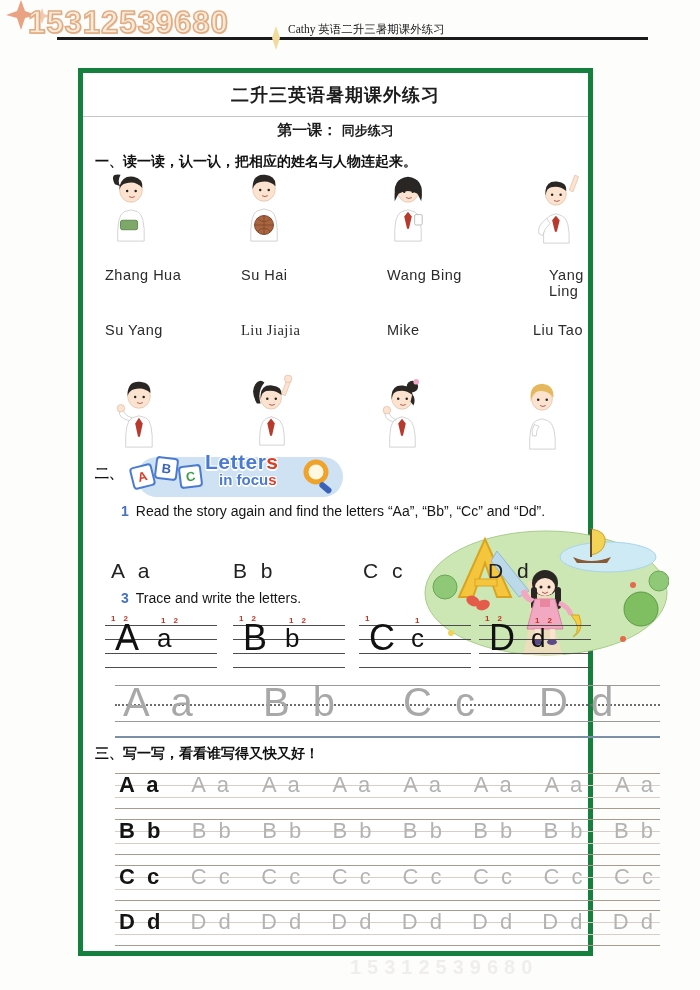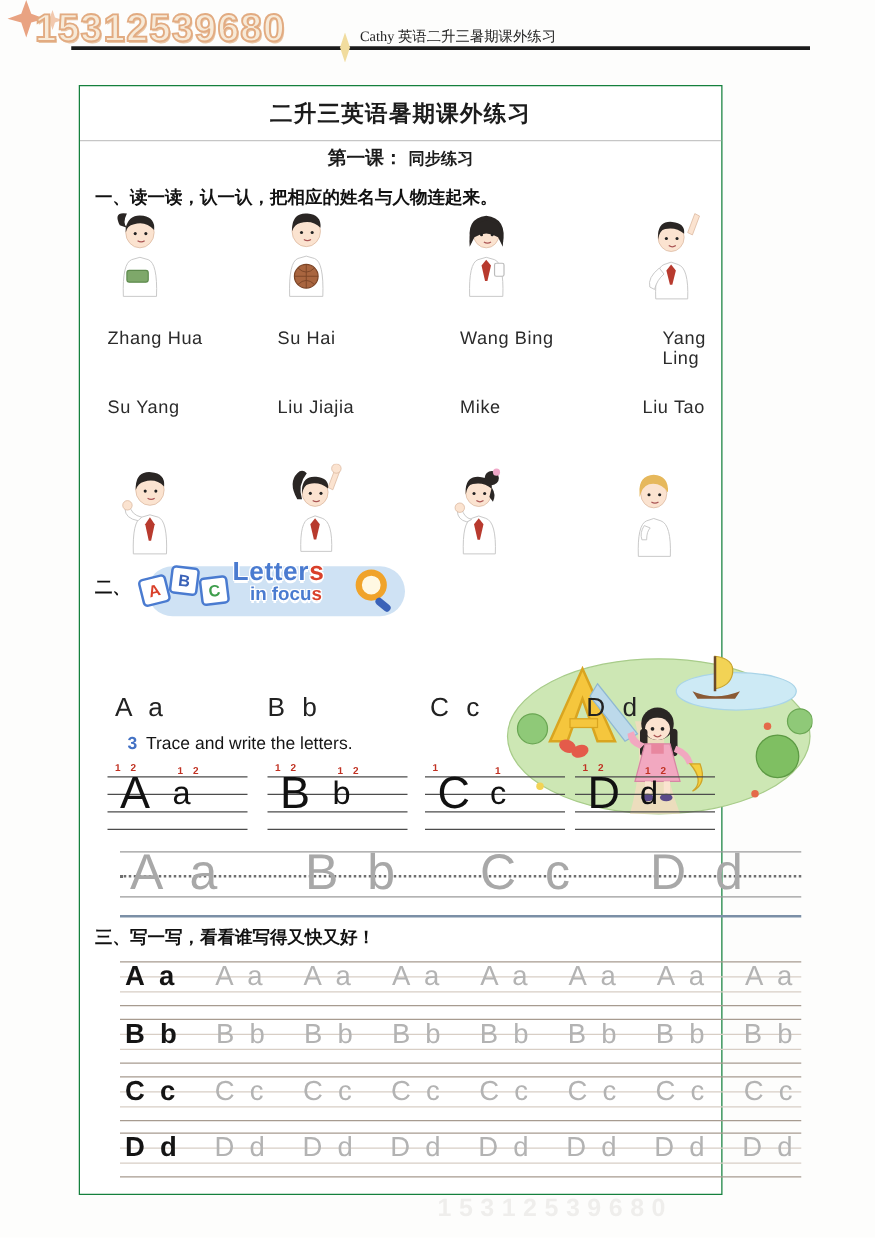--- a/index.html
+++ b/index.html
@@ -14,22 +14,22 @@
   .phone {
     left:28px; top:5px; font-size:31px; font-weight:bold; letter-spacing:1px;
     color:#f7ead8; -webkit-text-stroke:1.5px #e2ab81; text-stroke:1.5px #e2ab81;
     text-shadow:1px 1px 0 #e9c5a5; z-index:3;
   }
   .header-rule { left:57px; top:37px; width:591px; height:3px; background:#1b1b1b; z-index:2; }
   .brand { left:288px; top:22px; font-family:"Liberation Serif","DejaVu Serif",serif;
            font-size:11.5px; color:#222; z-index:3; }
 
   
-  .sheet { left:63px; top:68px; width:515px; height:888px; background:#ffffff;
-           border:1px solid #15803d; z-index:1; }
+  .sheet { left:78px; top:68px; width:515px; height:888px; background:#ffffff;
+           border:5px solid #15803d; z-index:1; }
   .sheet .abs { position:absolute; }
 
   .title-row { left:0; top:0; width:100%; height:44px; border-bottom:1px solid #c6c6c6;
                display:flex; align-items:center; justify-content:center; }
   .title-row span { font-family:"Liberation Serif","DejaVu Serif",serif;
                     font-size:18px; font-weight:bold; letter-spacing:1px; }
   .lesson-row { left:0; top:48px; width:100%; text-align:center; }
   .lesson-main { font-family:"Liberation Serif","DejaVu Serif",serif; font-size:15px; font-weight:bold; }
   .lesson-sub  { font-family:"Liberation Serif","DejaVu Serif",serif; font-size:13px; font-weight:bold; }
 
@@ -173,21 +173,21 @@
       <path d="M32 45 l4 5 -3 12 -2 0 -3 -12 Z" fill="#b83a2e"></path>
       <path d="M22 48 Q12 56 14 64 L18 66 Q20 58 26 53 Z" fill="#fff" stroke="#c6c6c6" stroke-width="0.8"></path>
     </svg>
   </div>
 
   <div class="abs name" style="left:22px;top:194px;">Zhang Hua</div>
   <div class="abs name" style="left:158px;top:194px;">Su Hai</div>
   <div class="abs name" style="left:304px;top:194px;">Wang Bing</div>
   <div class="abs name" style="left:450px;top:194px;margin-left:16px;">Yang Ling</div>
   <div class="abs name" style="left:22px;top:249px;">Su Yang</div>
-  <div class="abs name" style="left:158px;top:249px;">Liu Jiajia</div>
+  <div class="abs name" style="left:158px;top:249px;font-family:Liberation Serif, serif;">Liu Jiajia</div>
   <div class="abs name" style="left:304px;top:249px;">Mike</div>
   <div class="abs name" style="left:450px;top:249px;">Liu Tao</div>
 
   <div class="abs kid" style="left:24px;top:304px;">
     <svg viewBox="0 0 60 76">
       <ellipse cx="31" cy="20" rx="12" ry="13" fill="#fbe3d0" stroke="#d9b49a" stroke-width="0.6"></ellipse>
       <path d="M19 17 Q20 4 32 5 Q44 6 43 17 Q36 10 26 13 Q21 14 19 20 Z" fill="#2a2624"></path>
       <circle cx="27" cy="21" r="1.3" fill="#222"></circle>
         <circle cx="36" cy="21" r="1.3" fill="#222"></circle>
       <path d="M29 27 q3 2 6 0" stroke="#a55" fill="none"></path>
@@ -285,20 +285,23 @@
     <path d="M148 94 q12 14 2 22 q12 -6 6 -22 Z" fill="#f5cf3d" stroke="#cfa428"></path>
     <rect x="112" y="108" width="5" height="10" fill="#fbe3d0"></rect>
       <rect x="127" y="108" width="5" height="10" fill="#fbe3d0"></rect>
     <ellipse cx="114" cy="121" rx="5" ry="3" fill="#5a4a8a"></ellipse>
       <ellipse cx="129" cy="121" rx="5" ry="3" fill="#5a4a8a"></ellipse>
     <circle cx="28" cy="112" r="3" fill="#f2d355"></circle>
       <circle cx="200" cy="118" r="3" fill="#e46a4a"></circle>
     <circle cx="210" cy="64" r="3" fill="#e46a4a"></circle>
   </svg>
 
+  <div class="abs step" style="top:430px;">
+    <b class="num">1</b><span>Read the story again and find the letters “Aa”, “Bb”, “Cc” and “Dd”.</span>
+  </div>
   <div class="abs letters-row" style="left:0;top:486px;width:100%;height:26px;">
     <span style="left:28px;">A a</span>
     <span style="left:150px;">B b</span>
     <span style="left:280px;">C c</span>
     <span style="left:405px;">D d</span>
   </div>
   <div class="abs step" style="top:517px;">
     <b class="num">3</b><span>Trace and write the letters.</span>
   </div>
 

